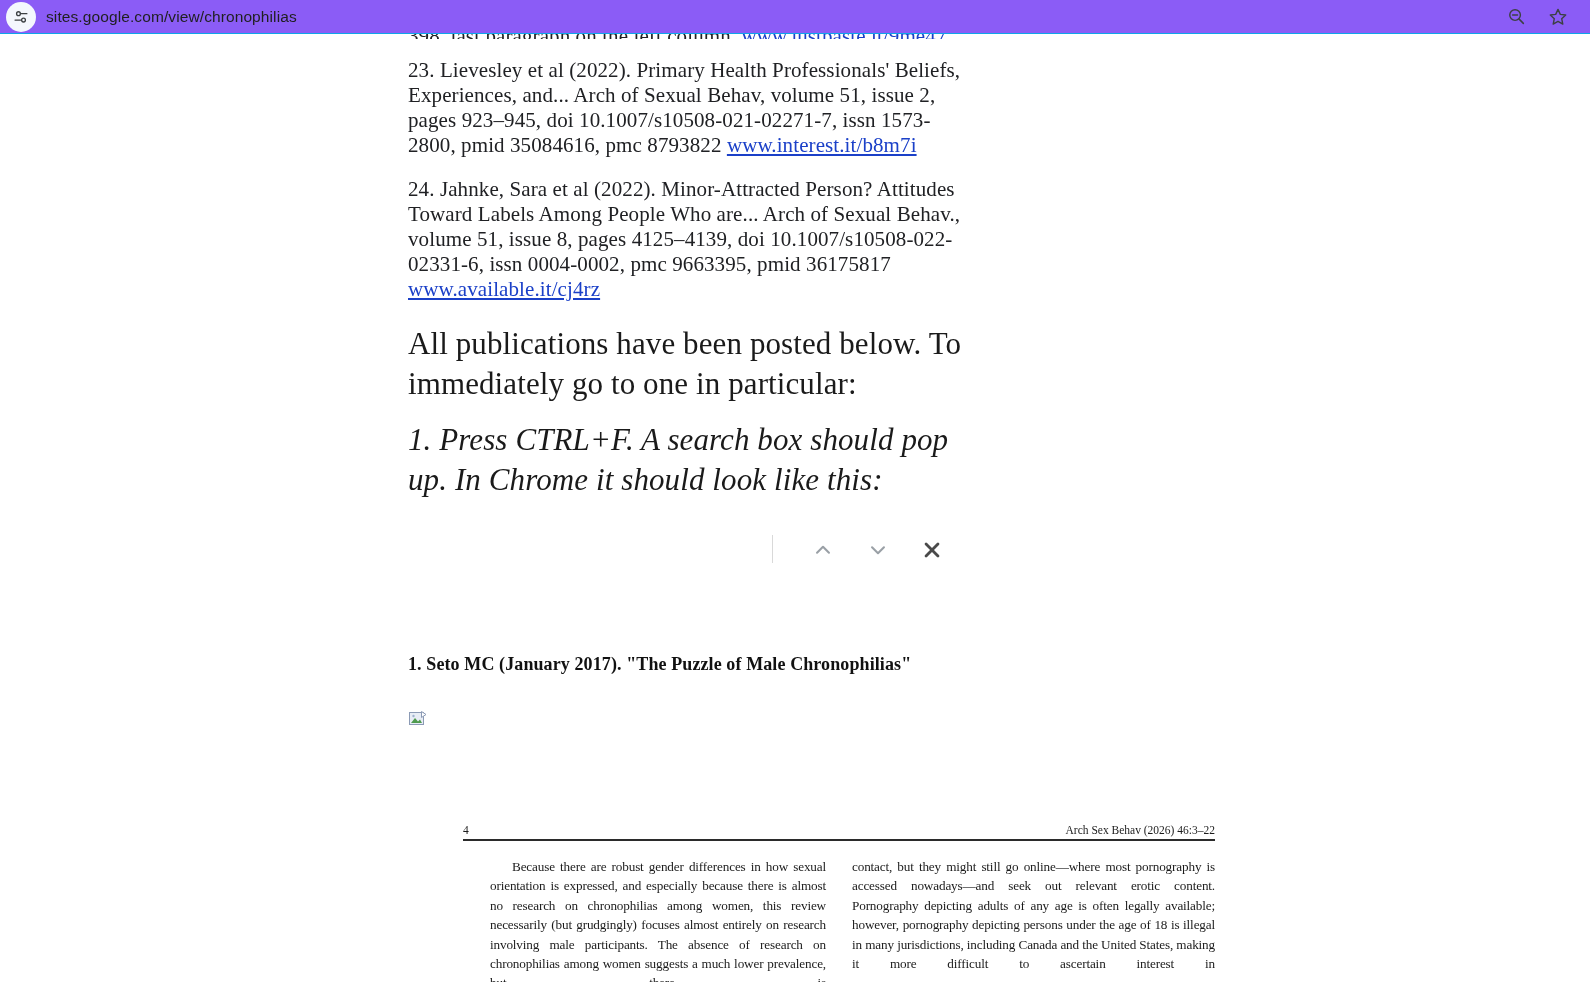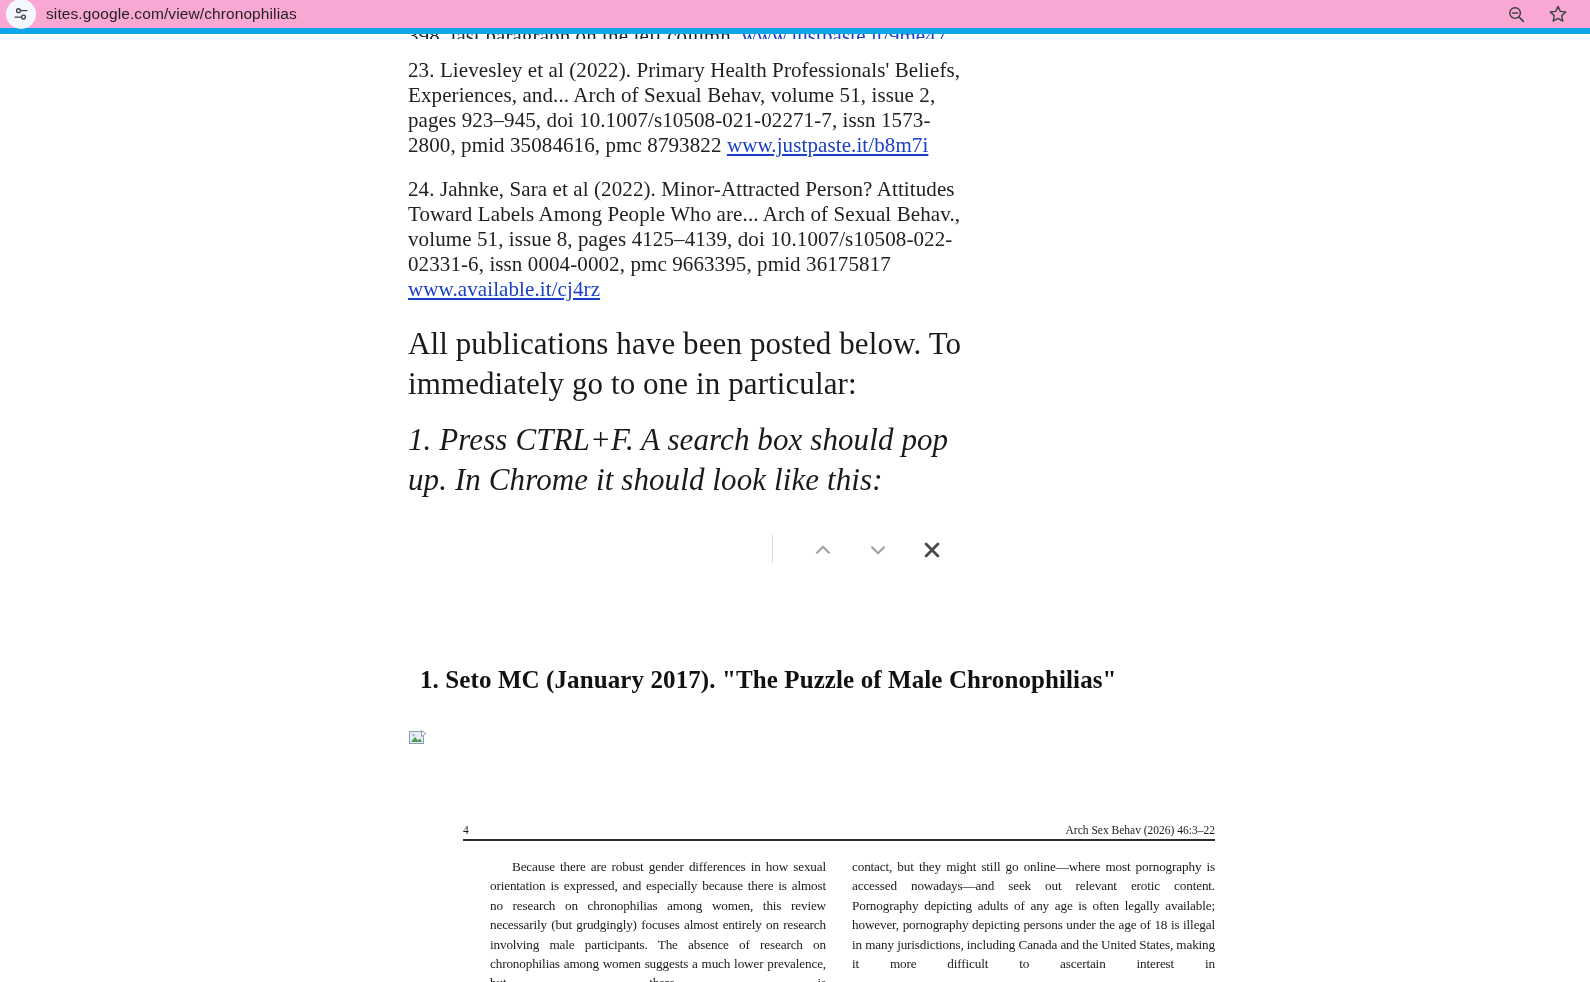--- a/index.html
+++ b/index.html
@@ -14,22 +14,22 @@
     font-family: "Liberation Serif", "DejaVu Serif", serif;
     position: relative;
   }
 
   
   .browser-bar {
     position: absolute;
     top: 0; left: 0;
     width: 1590px;
     height: 34px;
-    background: #f9a8d4;
-    border-bottom: 6px solid #0ea5e9;
+    background: #8b5cf6;
+    border-bottom: 1px solid #0ea5e9;
     display: flex;
     align-items: center;
     box-sizing: border-box;
   }
   .site-info-btn {
     width: 30px; height: 30px;
     margin-left: 6px;
     border-radius: 50%;
     background: #f4f7fd;
     display: flex;
@@ -131,24 +131,24 @@
     align-items: center;
     justify-content: center;
     cursor: pointer;
   }
   .fb-prev { left: 393px; }
   .fb-next { left: 448px; }
   .fb-close { left: 502px; }
 
   
   .pub-heading {
-    font-size: 25px;
+    font-size: 18px;
     font-weight: bold;
     color: #111111;
-    margin: 12px;
+    margin: 0;
     padding-top: 62px;
     letter-spacing: 0.1px;
     white-space: nowrap;
   }
 
   
   .broken-img {
     margin-top: 34px;
     width: 20px;
     height: 20px;
@@ -226,21 +226,21 @@
 
 <div class="page">
 
   <div class="content-col">
 
     <p class="ref-para clipped-top">
       <span>398, last paragraph on the left column. </span><a class="jp-link">www.justpaste.it/9me47</a>
     </p>
 
     <p class="ref-para">
-      <span>23.  Lievesley et al (2022). Primary Health Professionals' Beliefs, Experiences, and... Arch of Sexual Behav, volume 51, issue 2, pages 923–945, doi 10.1007/s10508-021-02271-7, issn 1573-2800, pmid 35084616, pmc 8793822 </span><a class="jp-link">www.justpaste.it/b8m7i</a>
+      <span>23.  Lievesley et al (2022). Primary Health Professionals' Beliefs, Experiences, and... Arch of Sexual Behav, volume 51, issue 2, pages 923–945, doi 10.1007/s10508-021-02271-7, issn 1573-2800, pmid 35084616, pmc 8793822 </span><a class="jp-link">www.interest.it/b8m7i</a>
     </p>
 
     <p class="ref-para">
       <span>24. Jahnke, Sara et al (2022). Minor-Attracted Person? Attitudes Toward Labels Among People Who are... Arch of Sexual Behav., volume 51, issue 8, pages 4125–4139, doi 10.1007/s10508-022-02331-6, issn 0004-0002, pmc 9663395, pmid 36175817 </span><a class="jp-link">www.available.it/cj4rz</a>
     </p>
 
     <p class="body-para p-all-pub">All publications have been posted below. To immediately go to one in particular:</p>
 
     <p class="body-para p-step1">1. Press CTRL+F.  A search box should pop up. In Chrome it should look like this:</p>
 

